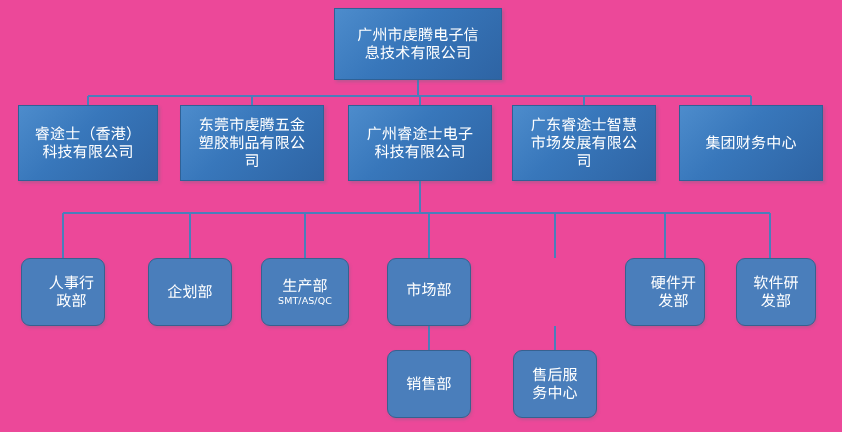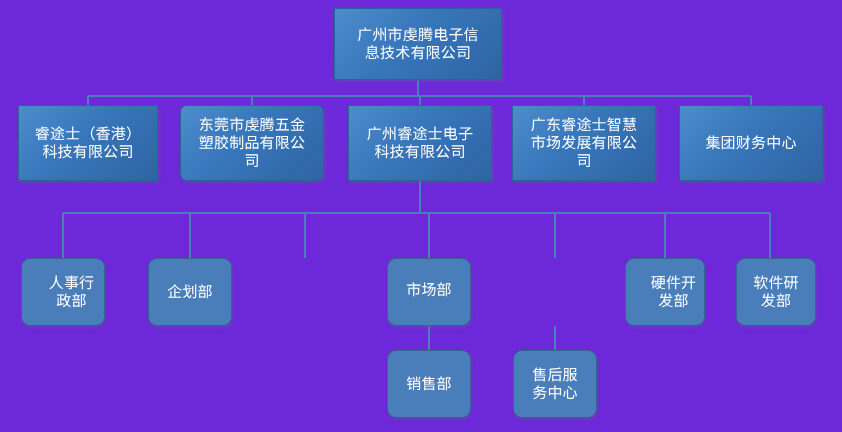--- a/index.html
+++ b/index.html
@@ -9,21 +9,21 @@
     background: #ffffff;
   }
   body {
     font-family: "DejaVu Sans", "Liberation Sans", sans-serif;
   }
   #chart-root {
     position: relative;
     width: 842px;
     height: 432px;
     overflow: hidden;
-    background: #6d28d9;
+    background: #ec4899;
   }
   #connector-layer {
     position: absolute;
     left: 0;
     top: 0;
     width: 842px;
     height: 432px;
     pointer-events: none;
   }
   .node {
@@ -94,21 +94,21 @@
 
   <div class="node plate" id="n-root" style="left: 334px; top: 8px; width: 168px; height: 72px;">
     <span class="label">广州市虔腾电子信
 息技术有限公司</span>
   </div>
 
   <div class="node plate" id="n-t2-0" style="left: 18px; top: 105px; width: 140px; height: 76px;">
     <span class="label">睿途士（香港）
 科技有限公司</span>
   </div>
-  <div class="node plate" id="n-t2-1" style="left: 180px; top: 105px; width: 144px; height: 76px; border-radius: 7px;">
+  <div class="node plate" id="n-t2-1" style="left: 180px; top: 105px; width: 144px; height: 76px;">
     <span class="label">东莞市虔腾五金
 塑胶制品有限公
 司</span>
   </div>
   <div class="node plate" id="n-t2-2" style="left: 348px; top: 105px; width: 144px; height: 76px; justify-content: center;">
     <span class="label">广州睿途士电子
 科技有限公司</span>
   </div>
   <div class="node plate" id="n-t2-3" style="left: 512px; top: 105px; width: 144px; height: 76px;">
     <span class="label">广东睿途士智慧
@@ -119,20 +119,24 @@
     <span class="label">集团财务中心</span>
   </div>
 
   <div class="node rounded" id="n-t3-0" style="left: 21px; top: 258px; width: 84px; height: 68px; padding-left: 20px;">
     <span class="label">人事行
 政部</span>
   </div>
   <div class="node rounded" id="n-t3-1" style="left: 148px; top: 258px; width: 84px; height: 68px;">
     <span class="label">企划部</span>
   </div>
+  <div class="node rounded" id="n-t3-2" style="left: 261px; top: 258px; width: 88px; height: 68px;">
+    <span class="label">生产部</span>
+    <span class="sub">SMT/AS/QC</span>
+  </div>
   <div class="node rounded" id="n-t3-3" style="left: 387px; top: 258px; width: 84px; height: 68px; font-family: Liberation Mono, monospace;">
     <span class="label">市场部</span>
   </div>
   <div class="node rounded" id="n-t3-5" style="left: 625px; top: 258px; width: 80px; height: 68px; padding-left: 20px;">
     <span class="label">硬件开
 发部</span>
   </div>
   <div class="node rounded" id="n-t3-6" style="left: 736px; top: 258px; width: 80px; height: 68px;">
     <span class="label">软件研
 发部</span>

